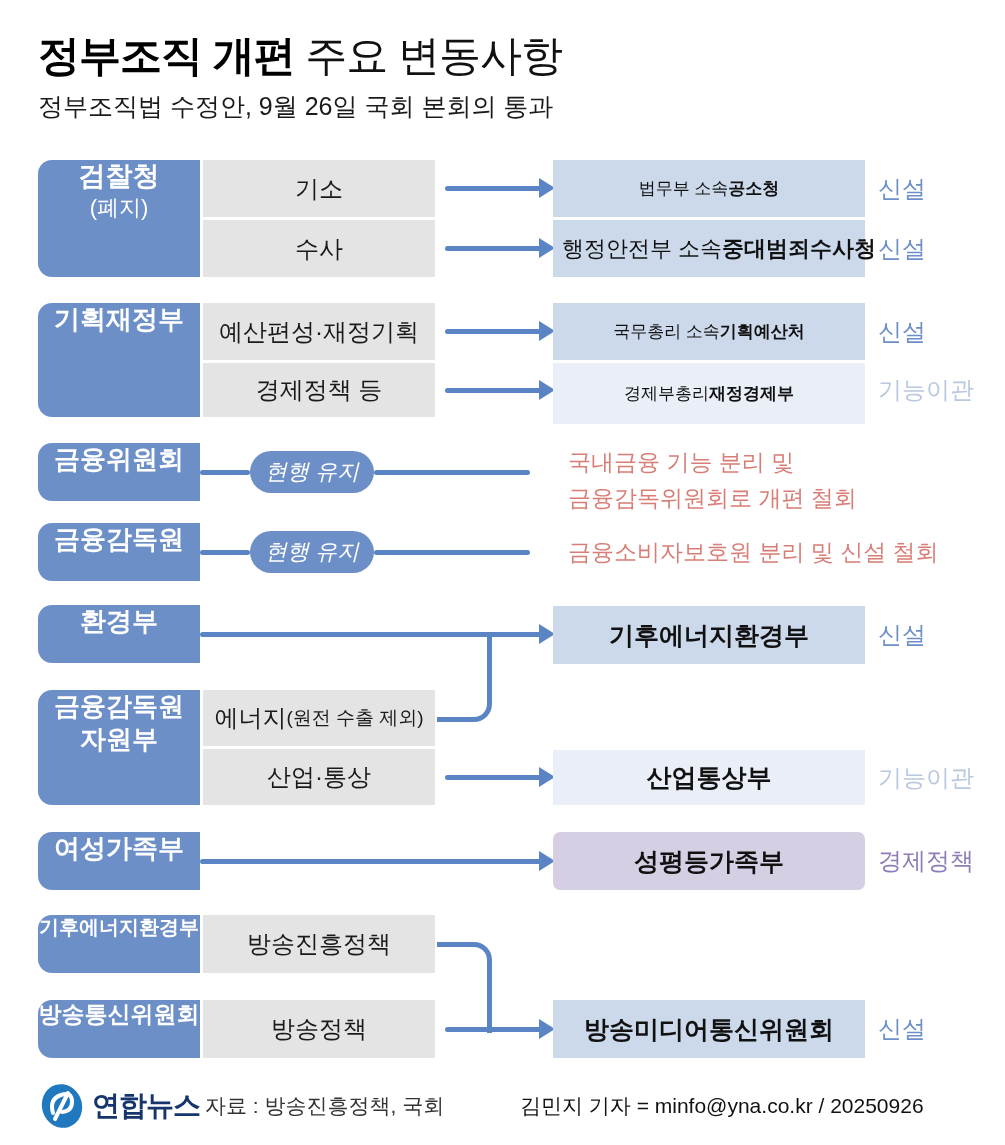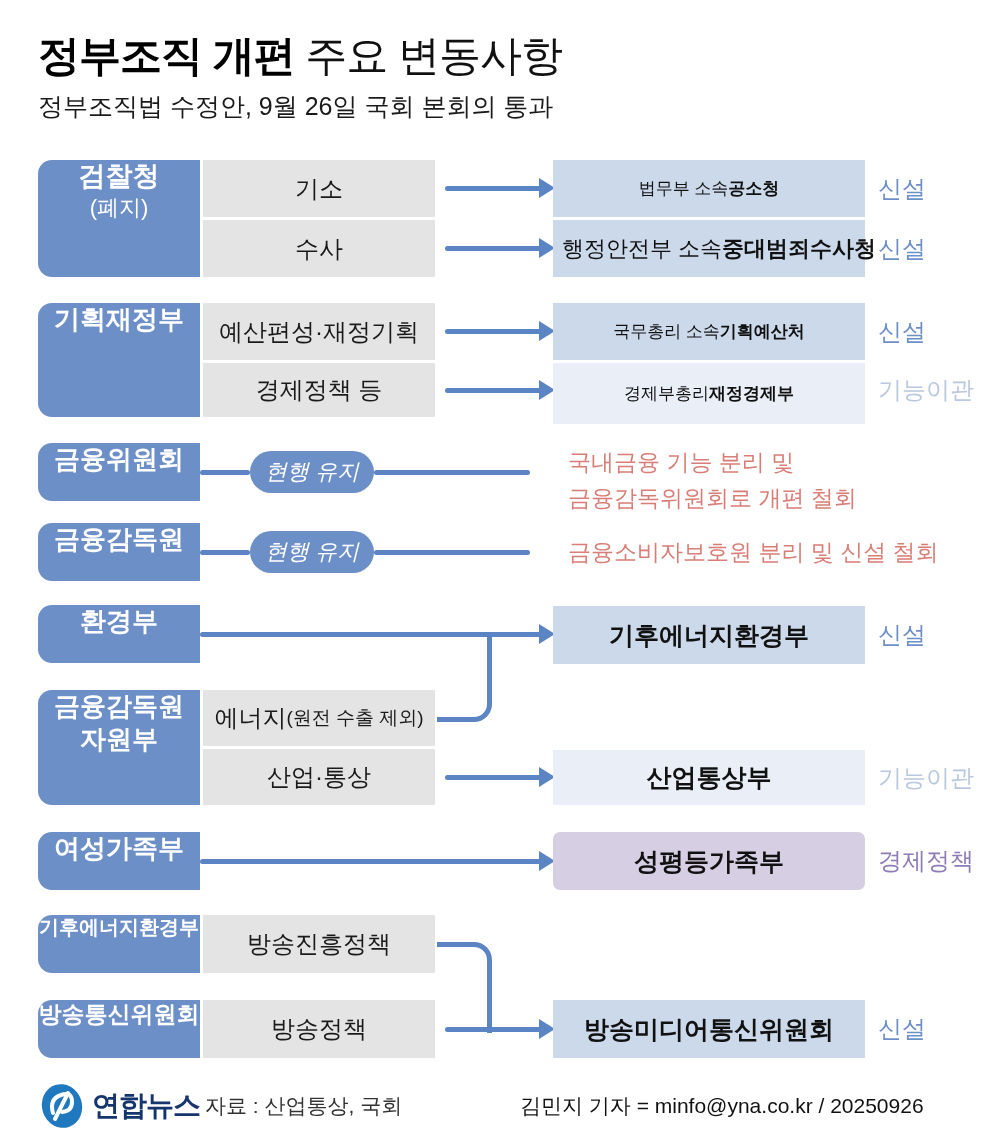--- a/index.html
+++ b/index.html
@@ -195,16 +195,16 @@
     <span class="main">방송미디어통신위원회</span>
   </div>
   <div class="status st-new" style="top:1000px;height:58px;">신설</div>
 
   <svg class="logo" viewBox="0 0 48 48" aria-hidden="true">
     <ellipse cx="24" cy="24" rx="20" ry="22" fill="#2078bf" transform="rotate(-18 24 24)"></ellipse>
     <path d="M15 31 Q11 17 23 13 Q34 9 34 20 Q34 29 24 30" stroke="#fff" stroke-width="4" fill="none" stroke-linecap="round"></path>
     <line x1="30" y1="11" x2="17" y2="37" stroke="#fff" stroke-width="4" stroke-linecap="round"></line>
   </svg>
   <div class="logo-text">연합뉴스</div>
-  <div class="credit">자료 : 산업통상, 국회</div>
+  <div class="credit">자료 : 방송진흥정책, 국회</div>
   <div class="byline">김민지 기자 = minfo@yna.co.kr / 20250926</div>
 
 </div>
 
 </body></html>

